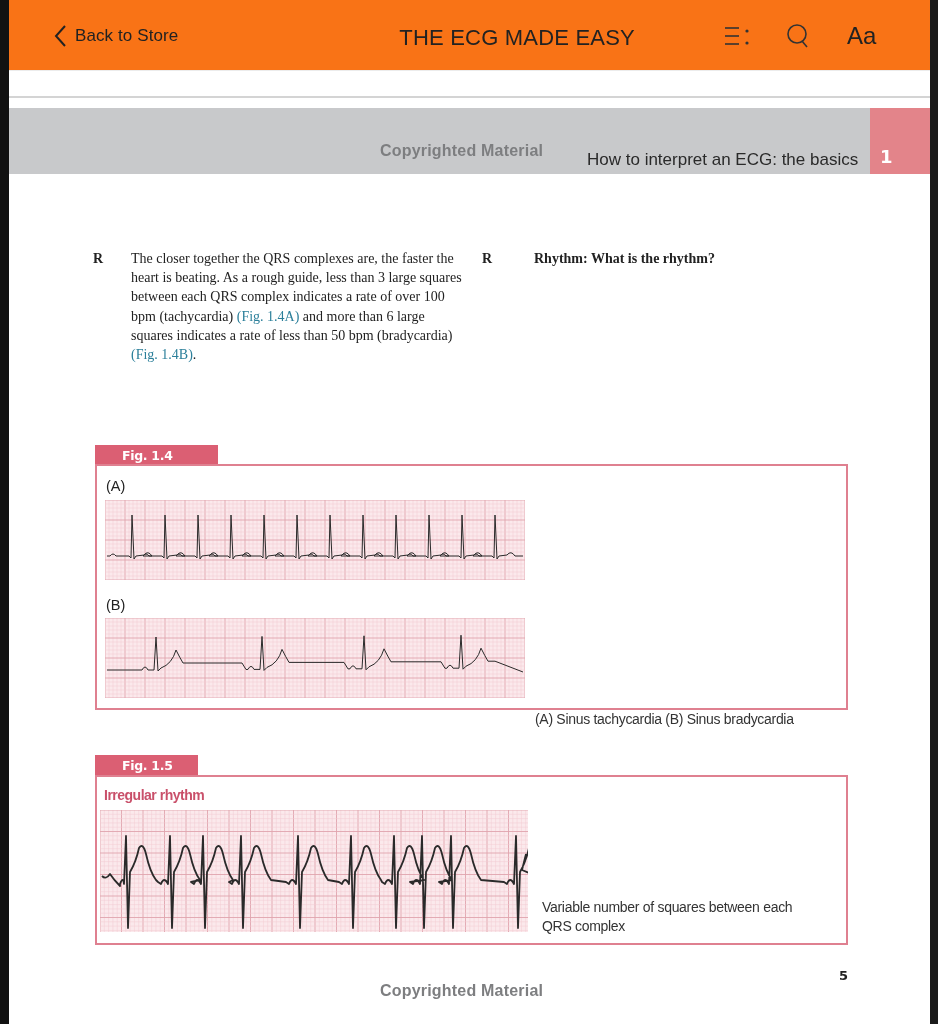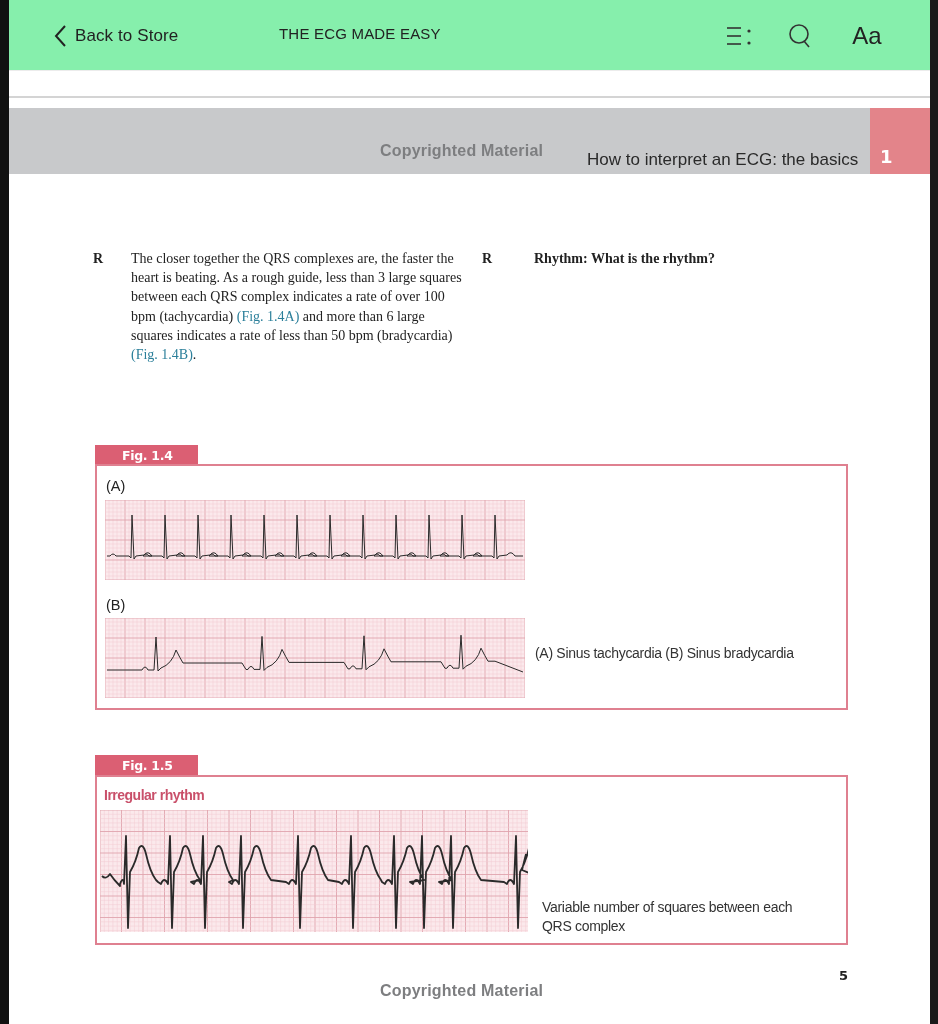--- a/index.html
+++ b/index.html
@@ -2,26 +2,26 @@
 <html><head>
 <meta charset="utf-8">
 <style>
   * { box-sizing: border-box; margin: 0; padding: 0; }
   html, body { width: 938px; height: 1024px; overflow: hidden; background: #111; }
   body { position: relative; font-family: "Liberation Sans", sans-serif; }
   .screen { position: absolute; left: 9px; top: 0; width: 921px; height: 1024px; background: #fff; overflow: hidden; }
   .right-edge { position: absolute; left: 930px; top: 0; width: 8px; height: 1024px; background: #1a1a1a; }
 
   
-  .topbar { position: absolute; left: 0; top: 0; width: 921px; height: 71px; background: #86efac; border-bottom: 1px solid #ececec; }
+  .topbar { position: absolute; left: 0; top: 0; width: 921px; height: 71px; background: #f97316; border-bottom: 1px solid #ececec; }
   .back-btn { position: absolute; left: 44px; top: 22px; height: 28px; display: flex; align-items: center; cursor: pointer; }
   .back-btn svg { width: 14px; height: 24px; margin-right: 8px; }
   .back-btn span { font-size: 17px; color: #222; letter-spacing: 0.1px; }
-  .book-title { position: absolute; left: 270px; width: 356px; top: 25px; text-align: left; font-size: 15px; color: #222; letter-spacing: 0.2px; }
-  .icon-btn { position: absolute; top: 20px; height: 32px; display: flex; align-items: center; justify-content: center; cursor: pointer; }
+  .book-title { position: absolute; left: 270px; width: 356px; top: 25px; text-align: right; font-size: 22px; color: #222; letter-spacing: 0.2px; }
+  .icon-btn { position: absolute; top: 20px; height: 32px; display: flex; align-items: center; cursor: pointer; }
   .toc-btn { left: 714px; width: 32px; }
   .search-btn { left: 776px; width: 30px; }
   .font-btn { left: 838px; width: 40px; font-size: 24px; color: #222; font-weight: normal; }
 
   
   .page-top-strip { position: absolute; left: 0; top: 72px; width: 921px; height: 26px; background: #fff; border-bottom: 2px solid #d4d4d4; }
   .chapter-banner { position: absolute; left: 0; top: 108px; width: 921px; height: 66px; background: #c8c9cb; }
   .banner-copyright { position: absolute; left: 371px; top: 34px; font-size: 16px; font-weight: bold; color: #7d7e80; letter-spacing: 0.2px; }
   .banner-title { position: absolute; left: 578px; top: 42px; font-size: 17px; color: #2a2a2a; }
   .chapter-tab { position: absolute; left: 861px; top: 0; width: 60px; height: 66px; background: #e3848a; }
@@ -102,21 +102,21 @@
     </div>
   </div>
 
   <div class="col col-right serif">
     <span class="marker">R</span>
     <div class="content">
       <div class="heading">Rhythm: What is the rhythm?</div>
     </div>
   </div>
 
-  <div class="fig-tag" style="left:86px; top:445px; width:103px;">Fig. 1.4</div>
+  <div class="fig-tag" style="left:86px; top:445px; width:123px;">Fig. 1.4</div>
   <div class="fig-box" style="left:86px; top:464px; width:753px; height:246px;"></div>
   <div class="panel-label" style="left:97px; top:478px;">(A)</div>
   <div class="ecg-strip" style="left:96px; top:500px;">
     <svg id="ecg-a" width="420" height="80">
         <rect x="0" y="0" width="420" height="80" fill="#fbe9ec"></rect>
         <g>
           <line x1="0" y1="0" x2="0" y2="80" stroke="#e0a4ae" stroke-width="0.9"></line>
           <line x1="4" y1="0" x2="4" y2="80" stroke="#f2cbd2" stroke-width="0.5"></line>
           <line x1="8" y1="0" x2="8" y2="80" stroke="#f2cbd2" stroke-width="0.5"></line>
           <line x1="12" y1="0" x2="12" y2="80" stroke="#f2cbd2" stroke-width="0.5"></line>
@@ -376,21 +376,21 @@
           <line x1="0" y1="60" x2="420" y2="60" stroke="#e0a4ae" stroke-width="0.9"></line>
           <line x1="0" y1="64" x2="420" y2="64" stroke="#f2cbd2" stroke-width="0.5"></line>
           <line x1="0" y1="68" x2="420" y2="68" stroke="#f2cbd2" stroke-width="0.5"></line>
           <line x1="0" y1="72" x2="420" y2="72" stroke="#f2cbd2" stroke-width="0.5"></line>
           <line x1="0" y1="76" x2="420" y2="76" stroke="#f2cbd2" stroke-width="0.5"></line>
           <line x1="0" y1="80" x2="420" y2="80" stroke="#e0a4ae" stroke-width="0.9"></line>
         </g>
         <path d="M2 52 L37 52 Q40 46 43 52 L49 52 L51 19 L53 53 L56 50 Q67 46 71 32 Q75 40 78 45 L85 45 L137 45 L141 51.5 L143 51.4 Q146 45.4 149 51.4 L155 51.4 L157 18.4 L159 52.4 L162 49.4 Q173 45.4 177 31.4 Q181 39.4 184 44.4 L191 44.4 L239 44.4 L243 50.9 L245 50.8 Q248 44.8 251 50.8 L257 50.8 L259 17.799999999999997 L261 51.8 L264 48.8 Q275 44.8 279 30.799999999999997 Q283 38.8 286 43.8 L293 43.8 L336 43.8 L340 50.3 L342 50.2 Q345 44.2 348 50.2 L354 50.2 L356 17.200000000000003 L358 51.2 L361 48.2 Q372 44.2 376 30.200000000000003 Q380 38.2 383 43.2 L390 43.2 L418 54" fill="none" stroke="#2a2a2a" stroke-width="1" stroke-linejoin="round"></path>
       </svg>
   </div>
-  <div class="fig-caption" style="left:526px; top:644px;">(A) Sinus tachycardia (B) Sinus bradycardia</div>
+  <div class="fig-caption" style="left:526px; top:710px;">(A) Sinus tachycardia (B) Sinus bradycardia</div>
 
   <div class="fig-tag" style="left:86px; top:755px; width:103px;">Fig. 1.5</div>
   <div class="fig-box" style="left:86px; top:775px; width:753px; height:170px;"></div>
   <div class="fig-subtitle" style="left:95px; top:787px;">Irregular rhythm</div>
   <div class="ecg-strip" style="left:91px; top:810px;">
     <svg id="ecg-c" width="428" height="122">
         <rect x="0" y="0" width="428" height="122" fill="#fbe9ec"></rect>
         <g>
           <line x1="0" y1="0" x2="0" y2="122" stroke="#e0a4ae" stroke-width="0.9"></line>
           <line x1="4.3" y1="0" x2="4.3" y2="122" stroke="#f2cbd2" stroke-width="0.5"></line>

